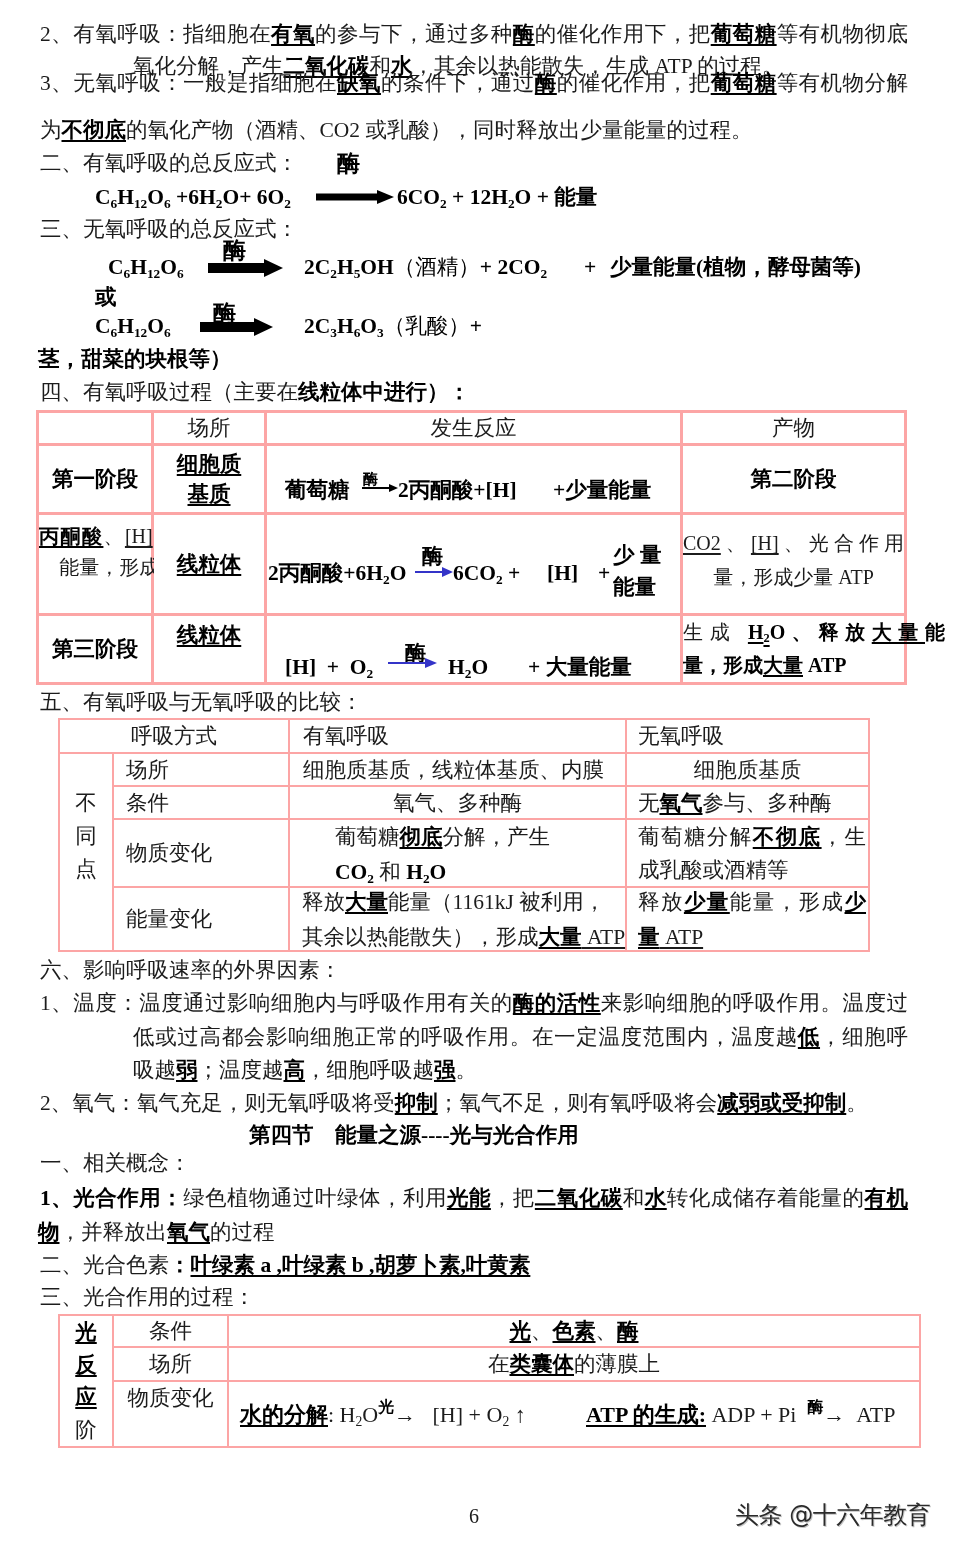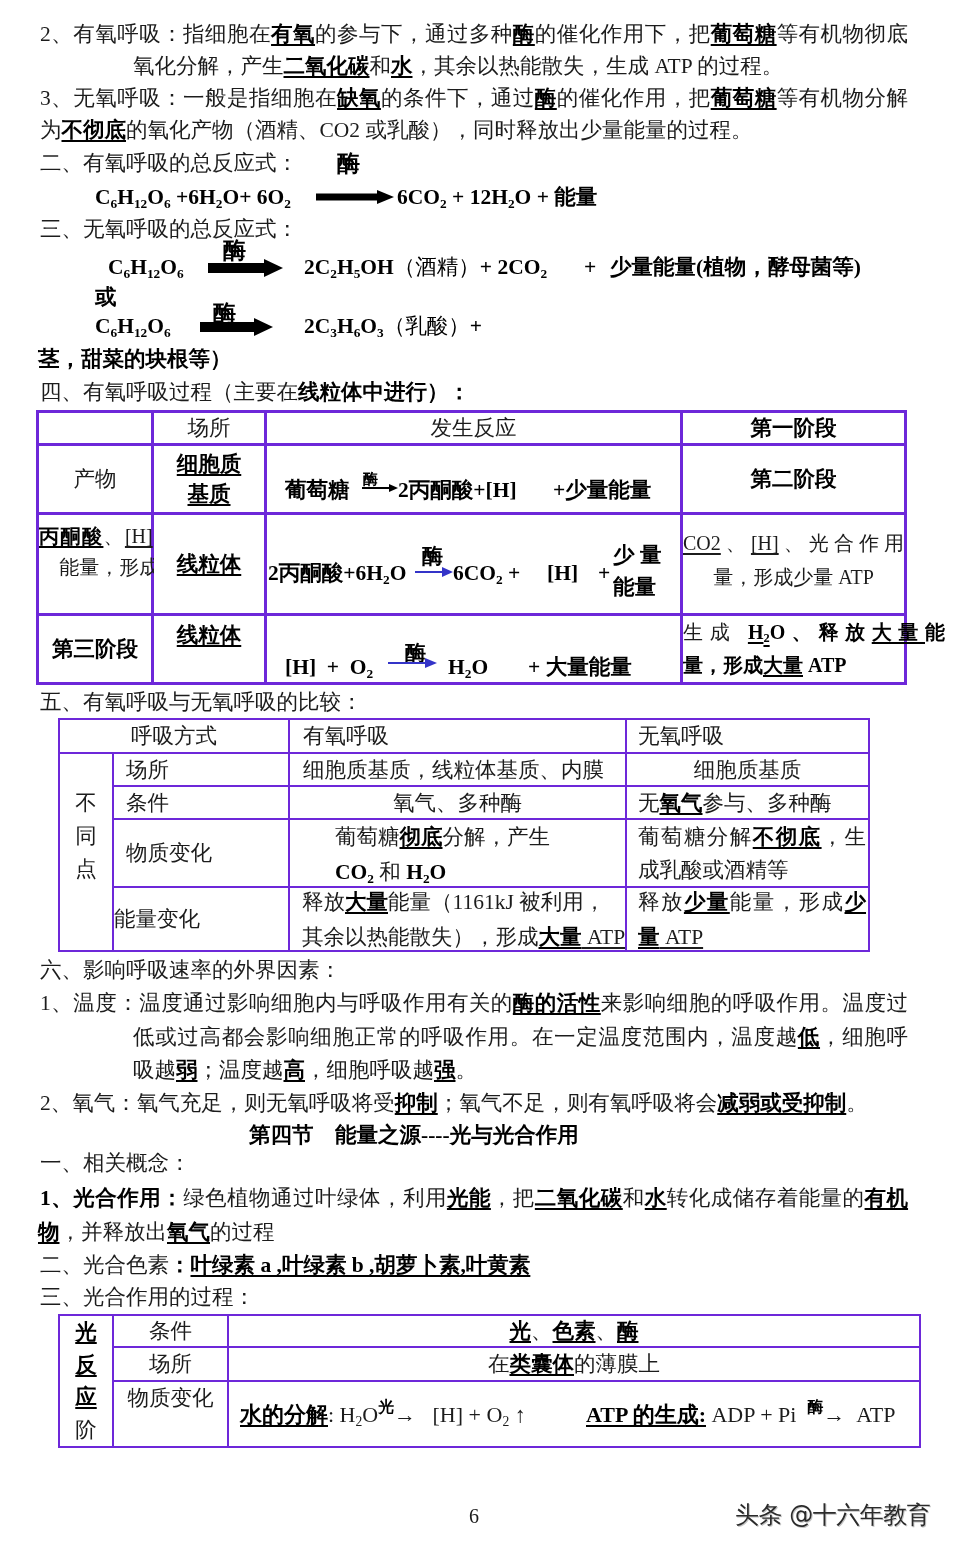--- a/index.html
+++ b/index.html
@@ -8,38 +8,38 @@
 #page{position:absolute;left:0;top:0;width:953px;height:1548px;background:#fff}
 .ln{position:absolute;white-space:nowrap}
 .jl{text-align:justify;text-align-last:justify}
 .bold,.r-b{font-weight:700;font-family:"Liberation Serif","DejaVu Sans",sans-serif;color:#000}
 .r-n{font-weight:400;font-family:"Liberation Serif","DejaVu Serif",serif}
 .r-u{text-decoration-line:underline;text-decoration-thickness:2px;text-underline-offset:3px}
 .r-sub{font-size:.62em;vertical-align:-.28em;line-height:0}
 .r-sup{font-size:.72em;vertical-align:.62em;line-height:0}
 .lbl{position:absolute;white-space:nowrap;font-weight:700;font-family:"DejaVu Sans",sans-serif;color:#000}
 .arrow{position:absolute;display:block;overflow:visible}
-.grid{position:absolute;display:grid;background:#6d28d9}
+.grid{position:absolute;display:grid;background:#fca5a5}
 .grid>.c{background:#fff;position:relative}
 .center{display:flex;align-items:center;justify-content:center;flex-direction:column;text-align:center}
 .vcenter{display:flex;align-items:center}
 .abs{position:absolute;white-space:pre}
 .abs.jl{white-space:nowrap}
 .stack>span{display:block;text-align:center}
 .prod{font-size:20px}
 .wm{font-family:"DejaVu Sans",sans-serif;font-size:24px;color:#2b2b2b;text-shadow:1px 1px 0 #c4c4c4;letter-spacing:-0.5px}
 </style>
 </head>
 <body>
 
 <div id="page">
 
   <div class="ln jl" style="left:40px;top:21px;width:868px"><span>2、有氧呼吸：指细胞在</span><span class="r-b r-u">有氧</span><span>的参与下，通过多种</span><span class="r-b r-u">酶</span><span>的催化作用下，把</span><span class="r-b r-u">葡萄糖</span><span>等有机物彻底</span></div>
   <div class="ln" style="left:133px;top:53px"><span>氧化分解，产生</span><span class="r-b r-u">二氧化碳</span><span>和</span><span class="r-b r-u">水</span><span>，其余以热能散失，生成 ATP 的过程。</span></div>
-  <div class="ln jl" style="left:40px;top:85px;width:868px"><span>3、无氧呼吸：一般是指细胞在</span><span class="r-b r-u">缺氧</span><span>的条件下，通过</span><span class="r-b r-u">酶</span><span>的催化作用，把</span><span class="r-b r-u">葡萄糖</span><span>等有机物分解</span></div>
+  <div class="ln jl" style="left:40px;top:70px;width:868px"><span>3、无氧呼吸：一般是指细胞在</span><span class="r-b r-u">缺氧</span><span>的条件下，通过</span><span class="r-b r-u">酶</span><span>的催化作用，把</span><span class="r-b r-u">葡萄糖</span><span>等有机物分解</span></div>
   <div class="ln" style="left:40px;top:117px"><span>为</span><span class="r-b r-u">不彻底</span><span>的氧化产物（酒精、CO2 或乳酸），同时释放出少量能量的过程。</span></div>
 
   <div class="ln" style="left:40px;top:150px">二、有氧呼吸的总反应式：</div>
   <div class="lbl" style="left:337px;top:150px;font-size:23px;line-height:26px">酶</div>
   <div class="ln bold" style="left:95px;top:184px"><span>C</span><span class="r-sub">6</span><span>H</span><span class="r-sub">12</span><span>O</span><span class="r-sub">6</span><span> +6H</span><span class="r-sub">2</span><span>O+ 6O</span><span class="r-sub">2</span></div>
   <svg class="arrow" style="left:316px;top:190px" width="78" height="14" viewBox="0 0 78 14">
       <rect x="0" y="3.5" width="64" height="7" fill="#000"></rect>
       <polygon points="61,0 78,7 61,14" fill="#000"></polygon>
     </svg>
   <div class="ln bold" style="left:397px;top:184px"><span><span>6CO</span><span class="r-sub">2</span><span> + 12H</span><span class="r-sub">2</span><span>O + </span></span><span>能量</span></div>
@@ -65,23 +65,23 @@
     </svg>
   <div class="ln bold" style="left:304px;top:313px"><span>2C</span><span class="r-sub">3</span><span>H</span><span class="r-sub">6</span><span>O</span><span class="r-sub">3</span><span class="r-n">（乳酸）</span><span>+</span></div>
   <div class="ln bold" style="left:38px;top:346px">茎，甜菜的块根等）</div>
 
   <div class="ln" style="left:40px;top:379px"><span>四、有氧呼吸过程（主要在</span><span class="r-b">线粒体中进行）：</span></div>
 
   <div class="grid" style="left:36px;top:410px;grid-template-columns:112px 110px 413px 221px;grid-template-rows:30px 66px 98px 66px;gap:3px;padding:3px">
     <div class="c"></div>
     <div class="c center">场所</div>
     <div class="c center">发生反应</div>
+    <div class="c center">产物</div>
+
     <div class="c center bold">第一阶段</div>
-
-    <div class="c center">产物</div>
     <div class="c center bold" style="line-height:30px">
       <span class="r-u">细胞质</span>
       <span class="r-u">基质</span>
     </div>
     <div class="c">
       <span class="abs bold" style="left:18px;top:31px">葡萄糖</span>
       <span class="lbl" style="left:96px;top:26px;font-size:15px;line-height:15px">酶</span>
       <svg class="arrow" style="left:95px;top:38px" width="36" height="8" viewBox="0 0 36 8">
           <rect x="0" y="3" width="29" height="2" fill="#000"></rect>
           <polygon points="27,0 36,4 27,8" fill="#000"></polygon>
@@ -168,21 +168,21 @@
     <div class="c vcenter" style="grid-column:2;grid-row:4;padding-left:12px">物质变化</div>
     <div class="c" style="grid-column:3;grid-row:4">
       <div class="abs" style="left:45px;top:4px"><span>葡萄糖</span><span class="r-b r-u">彻底</span><span>分解，产生</span></div>
       <div class="abs" style="left:45px;top:39px"><span class="r-b">CO</span><span class="r-b r-sub">2</span><span> 和 </span><span class="r-b">H</span><span class="r-b r-sub">2</span><span class="r-b">O</span></div>
     </div>
     <div class="c" style="grid-column:4;grid-row:4">
       <div class="abs jl" style="left:11px;top:4px;width:228px"><span>葡萄糖分解</span><span class="r-b r-u">不彻底</span><span>，生</span></div>
       <div class="abs" style="left:11px;top:37px"><span>成乳酸或酒精等</span></div>
     </div>
 
-    <div class="c vcenter" style="grid-column:2;grid-row:5;">能量变化</div>
+    <div class="c vcenter" style="grid-column:2;grid-row:5;padding-left:12px">能量变化</div>
     <div class="c" style="grid-column:3;grid-row:5">
       <div class="abs" style="left:12px;top:1px"><span>释放</span><span class="r-b r-u">大量</span><span>能量（1161kJ 被利用，</span></div>
       <div class="abs" style="left:12px;top:36px"><span>其余以热能散失），形成</span><span class="r-b r-u">大量</span><span class="r-u"> ATP</span></div>
     </div>
     <div class="c" style="grid-column:4;grid-row:5">
       <div class="abs jl" style="left:11px;top:1px;width:228px"><span>释放</span><span class="r-b r-u">少量</span><span>能量，形成</span><span class="r-b r-u">少</span></div>
       <div class="abs" style="left:11px;top:36px"><span class="r-b r-u">量</span><span class="r-u"> ATP</span></div>
     </div>
   </div>
 

